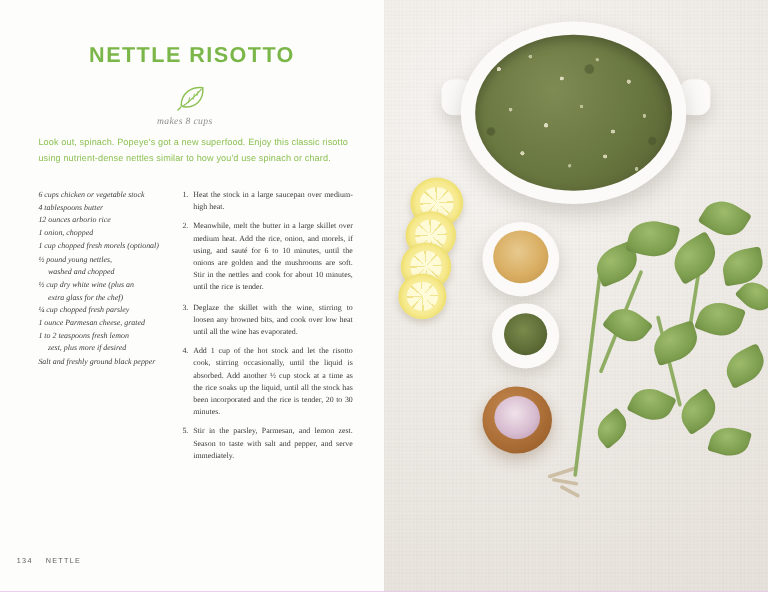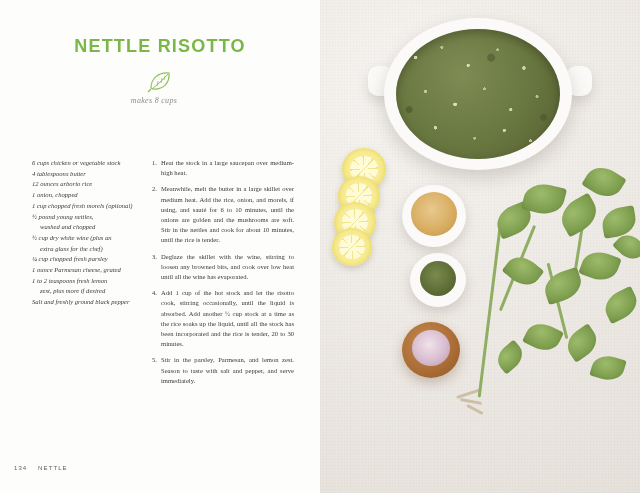--- a/index.html
+++ b/index.html
@@ -270,20 +270,21 @@
       <svg width="30" height="26" viewBox="0 0 30 26" xmlns="http://www.w3.org/2000/svg">
         <path d="M6 20 C6 10, 14 4, 24 5 C25 15, 18 22, 8 21 Z" fill="none" stroke="#8dc153" stroke-width="1.2"></path>
         <path d="M7 21 C12 17, 18 12, 23 6" fill="none" stroke="#8dc153" stroke-width="1"></path>
         <path d="M12 18 L13 13 M16 15 L17 10 M19 12 L20 8" stroke="#8dc153" stroke-width="0.8"></path>
         <path d="M6 21 L3 24" stroke="#8dc153" stroke-width="1.2"></path>
       </svg>
     </div>
 
     <div class="makes-line">makes 8 cups</div>
 
+    <div class="intro">Look out, spinach. Popeye's got a new superfood. Enjoy this classic risotto using nutrient-dense nettles similar to how you'd use spinach or chard.</div>
 
     <div class="columns">
       <div class="ingredients">
         <div>6 cups chicken or vegetable stock</div>
         <div>4 tablespoons butter</div>
         <div>12 ounces arborio rice</div>
         <div>1 onion, chopped</div>
         <div>1 cup chopped fresh morels (optional)</div>
         <div>½ pound young nettles,</div>
         <div style="padding-left:8px">washed and chopped</div>

